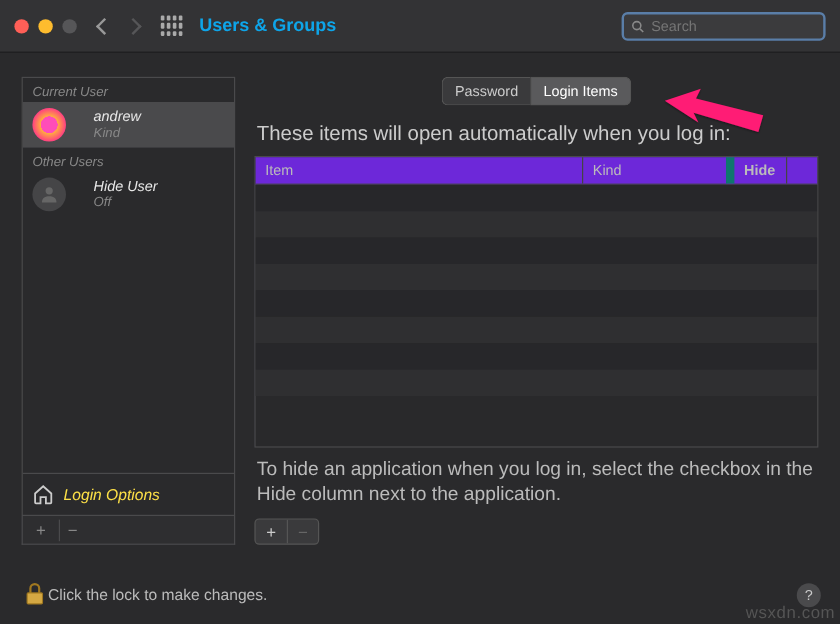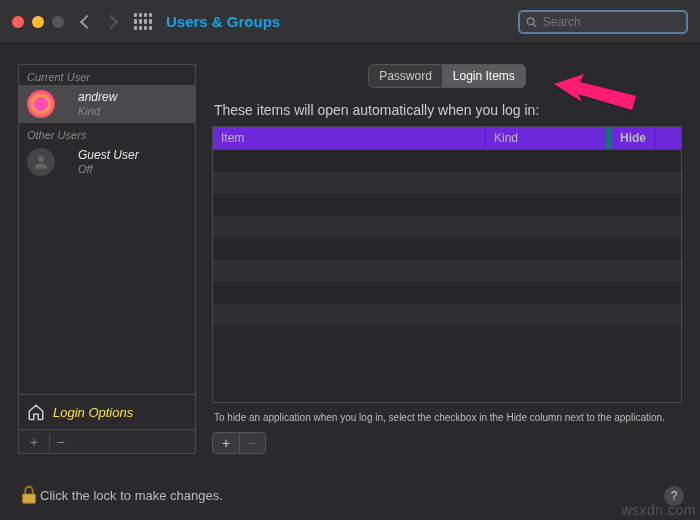--- a/index.html
+++ b/index.html
@@ -46,33 +46,33 @@
   .sq-btn + .sq-btn { border-left: 1px solid #4a4a4c; }
   
   
   .main { flex: 1; display: flex; flex-direction: column; }
   .tabs { display: flex; justify-content: center; margin-bottom: 14px; }
   .tab-group { display: flex; border-radius: 5px; overflow: hidden; }
   .tab { padding: 4px 10px; font-size: 12px; color: #ccc; background: #3a3a3c; border: 1px solid #555; cursor: pointer; }
   .tab:first-child { border-radius: 5px 0 0 5px; border-right: none; }
   .tab:last-child { border-radius: 0 5px 5px 0; }
   .tab.active { background: #5a5a5c; color: #fff; }
-  .desc { color: #ccc; font-size: 14px; margin-bottom: 8px; padding-left: 2px; }
+  .desc { color: #ccc; font-size: 17px; margin-bottom: 8px; padding-left: 2px; }
   .table { border: 1px solid #4a4a4c; background: #29292b; flex: 1; display: flex; flex-direction: column; }
   .thead { display: flex; background: #6d28d9; border-bottom: 1px solid #444; font-size: 12px; color: #bbb; }
   .thead > div { padding: 4px 8px; }
   .col-item { flex: 1; }
   .col-kind { width: 120px; border-left: 1px solid #444; }
   .col-hide { width: 50px; border-left: 7px solid #0f766e; font-weight: bold; }
   .col-end { width: 26px; border-left: 1px solid #444; }
   .tbody { flex: 1; }
   .trow { height: 22px; }
   .trow:nth-child(odd) { background: #27272a; }
   .trow:nth-child(even) { background: #2f2f31; }
-  .hint { color: #bbb; font-size: 10px; line-height: 1.35; padding: 8px 2px 6px 2px; }
+  .hint { color: #bbb; font-size: 16px; line-height: 1.35; padding: 8px 2px 6px 2px; }
   .add-remove { display: inline-flex; border: 1px solid #555; border-radius: 4px; overflow: hidden; background: #3a3a3c; margin-top: 2px; }
   .add-remove .sq-btn { color: #ccc; width: 26px; height: 20px; }
   .add-remove .sq-btn + .sq-btn { border-left: 1px solid #555; color: #666; }
   
   
   .footer { position: absolute; left: 18px; bottom: 14px; display: flex; align-items: center; color: #bbb; font-size: 13px; }
   .help { position: absolute; right: 16px; bottom: 14px; width: 20px; height: 20px; border-radius: 50%; background: #4a4a4c; color: #ccc; display: flex; align-items: center; justify-content: center; font-size: 12px; }
   
   
   .pointer-arrow { position: absolute; top: 72px; left: 552px; pointer-events: none; }
@@ -131,21 +131,21 @@
       </div>
       <div class="section-label">Other Users</div>
       <div class="user-row">
         <div class="avatar guest">
           <svg width="18" height="18" viewBox="0 0 24 24" fill="#666">
               <circle cx="12" cy="8" r="4"></circle>
               <path d="M4 20c0-4 4-6 8-6s8 2 8 6v1H4z"></path>
             </svg>
         </div>
         <div class="user-text">
-          <span class="name">Guest User</span>
+          <span class="name">Hide User</span>
           <span class="role">Off</span>
         </div>
       </div>
       <div class="sidebar-flex"></div>
       <div class="login-options">
         <svg width="18" height="18" viewBox="0 0 24 24" fill="none" stroke="#ccc" stroke-width="2">
             <path d="M3 11l9-8 9 8v10a1 1 0 0 1-1 1h-5v-7h-6v7H4a1 1 0 0 1-1-1z"></path>
           </svg>
         <span>Login Options</span>
       </div>

